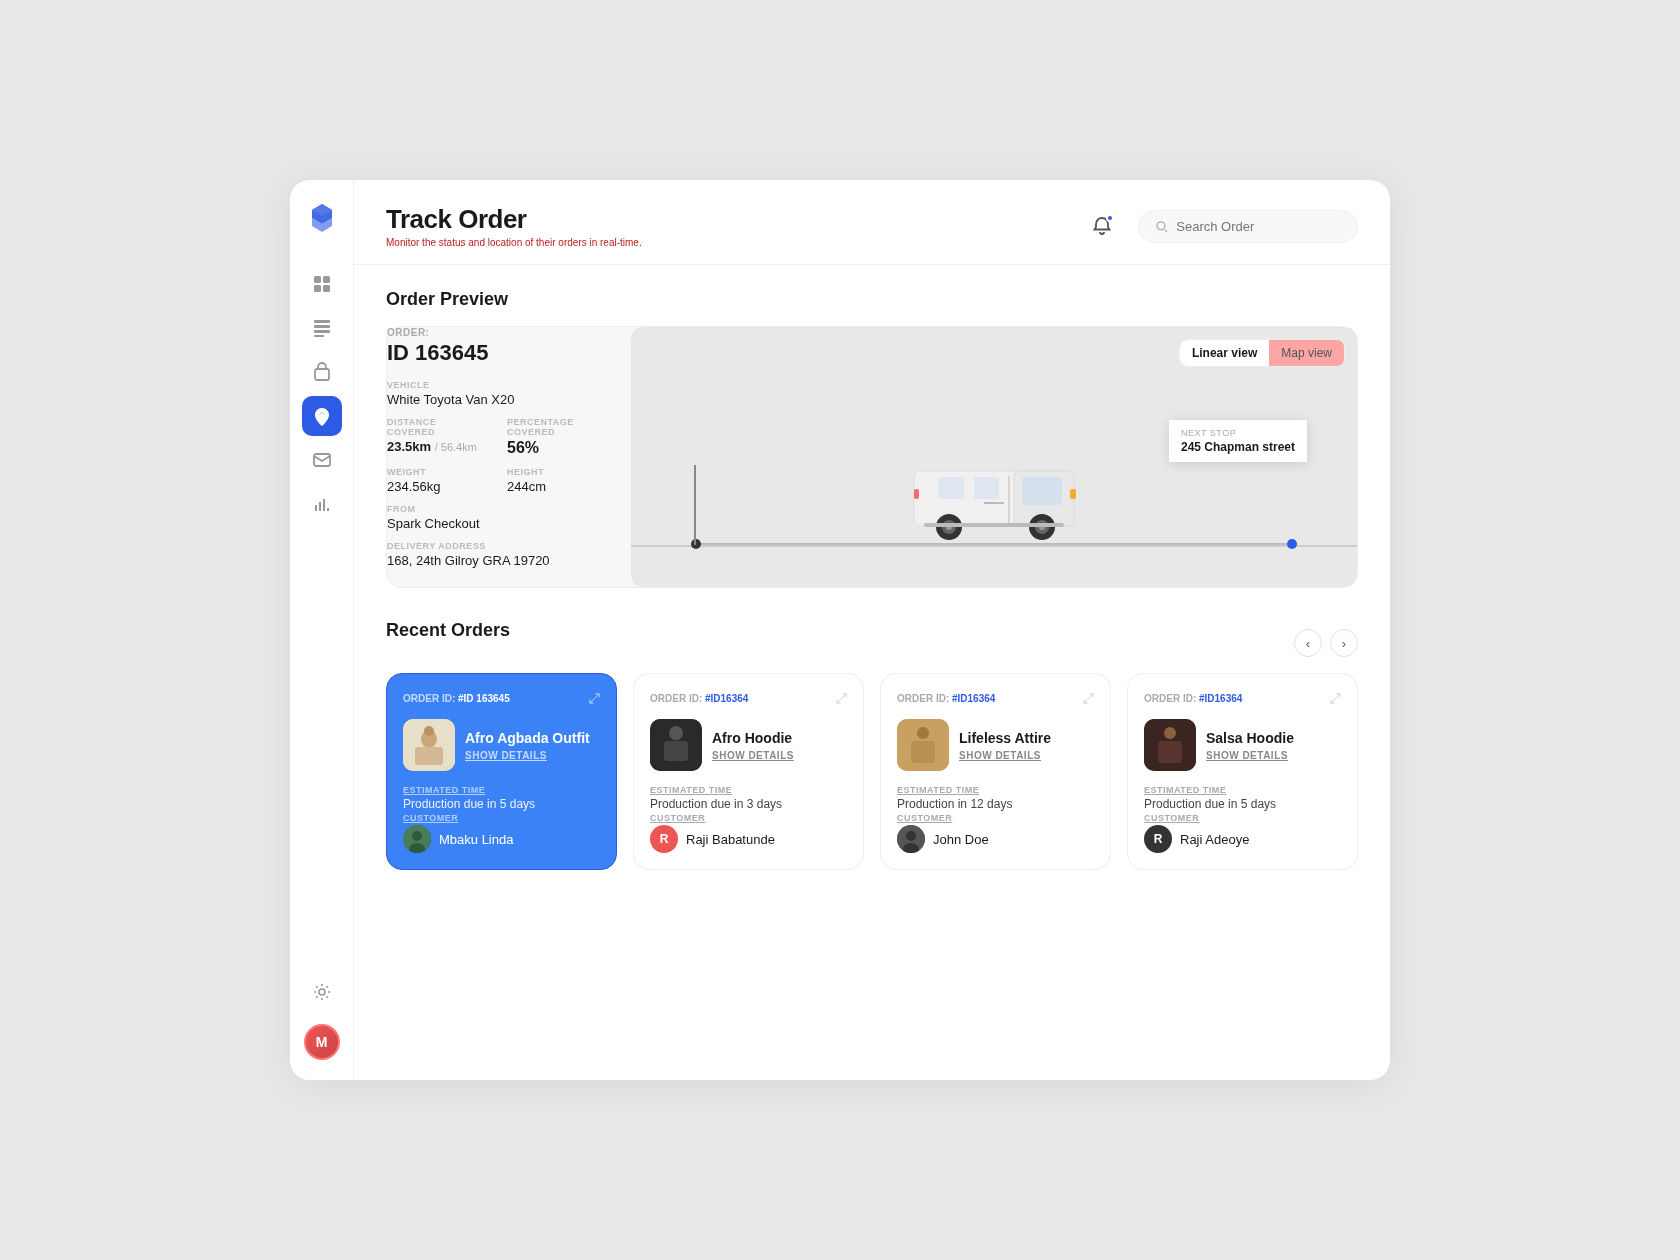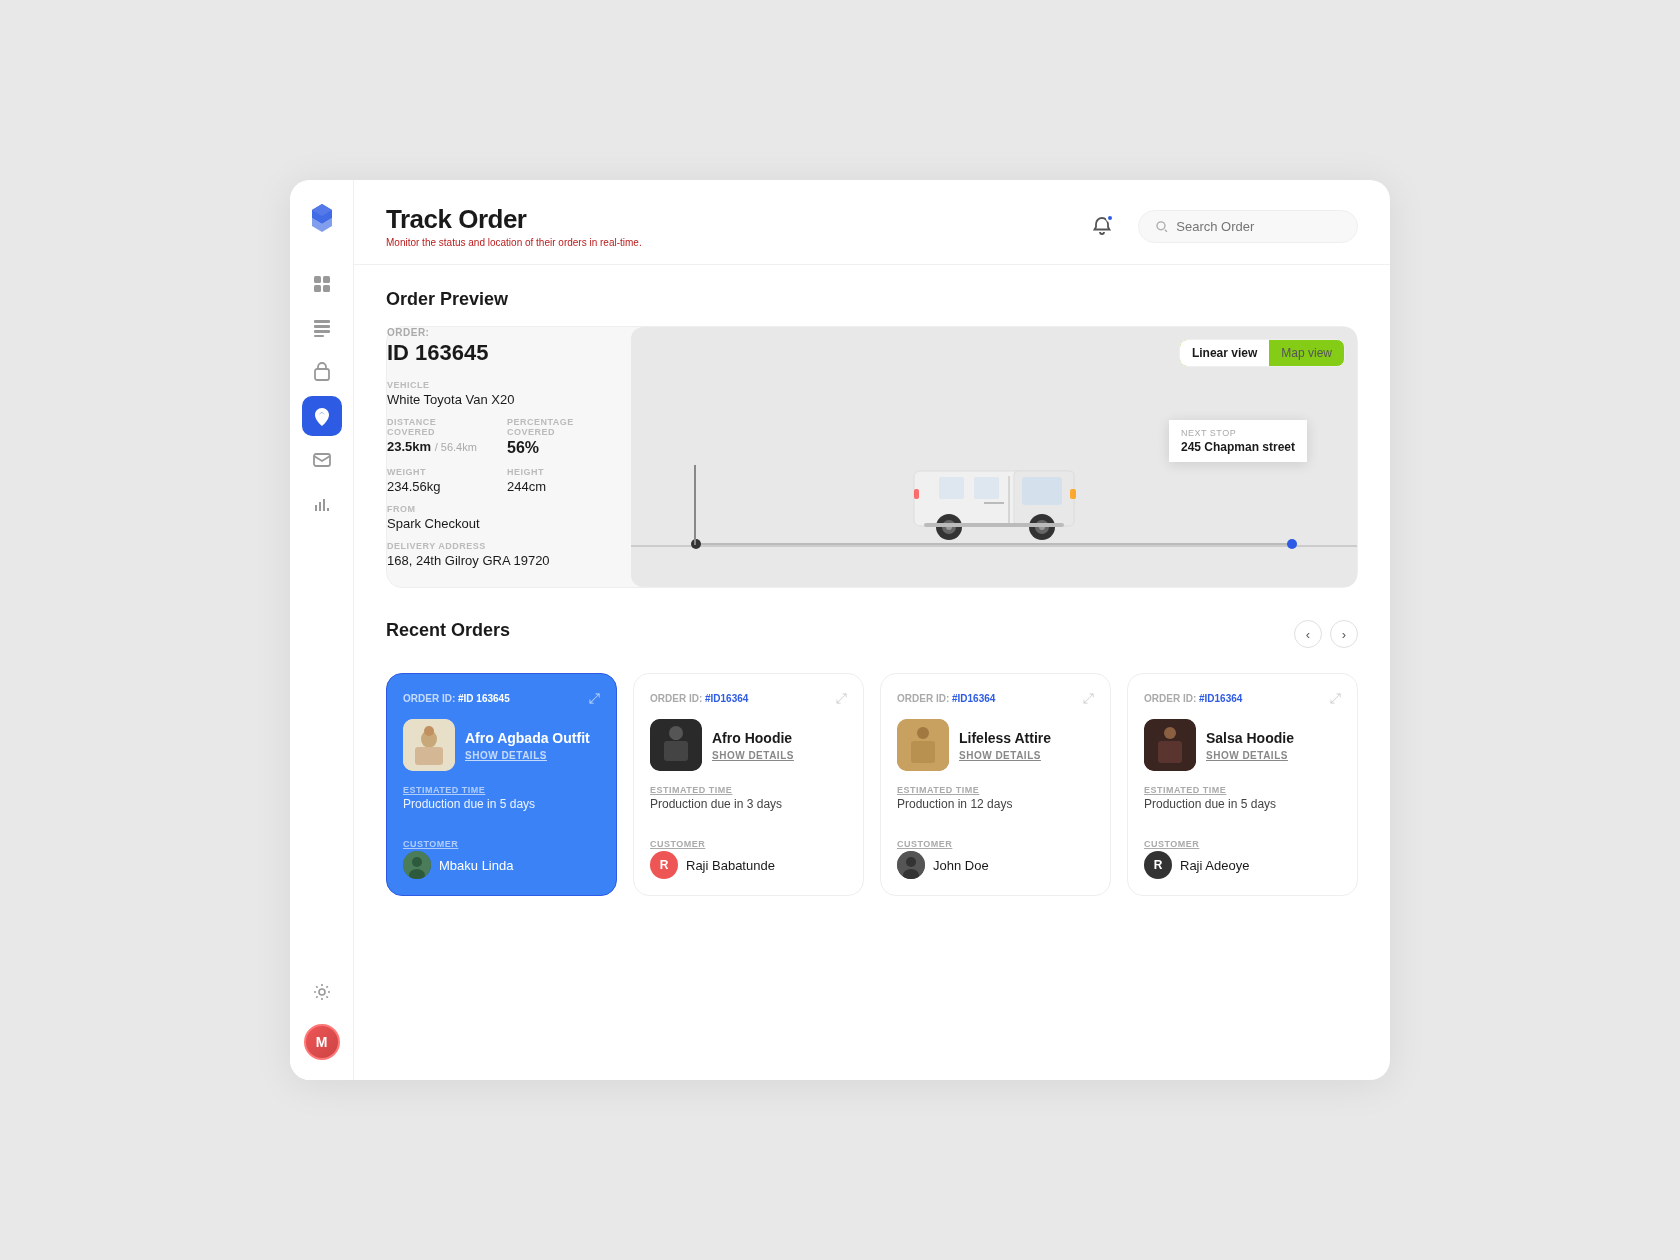--- a/index.html
+++ b/index.html
@@ -223,21 +223,21 @@
       border-radius: 12px;
       position: relative;
       overflow: hidden;
       min-height: 260px;
     }
     .map-view-toggle {
       position: absolute;
       top: 12px;
       right: 12px;
       display: flex;
-      background: #84cc16;
+      background: #fca5a5;
       border-radius: 8px;
       overflow: hidden;
       border: 1px solid #eee;
       font-size: 12px;
     }
     .map-toggle-btn {
       padding: 6px 12px;
       cursor: pointer;
       color: #555;
       font-size: 12px;
@@ -309,21 +309,21 @@
       margin-bottom: 2px;
     }
     .next-stop-address {
       font-size: 12px;
       font-weight: 600;
       color: #1a1a1a;
     }
     
     .recent-orders-header {
       display: flex;
-      align-items: flex-start;
+      align-items: flex-end;
       justify-content: space-between;
       margin-bottom: 16px;
       gap: 32px;
     }
     .nav-arrows {
       display: flex;
       gap: 8px;
     }
     .nav-arrow {
       width: 28px;
@@ -427,21 +427,21 @@
       color: #aaa;
       text-transform: uppercase;
       letter-spacing: 0.5px;
       margin-bottom: 2px;
       text-decoration: underline;
     }
     .active-card .card-section-label { color: rgba(255,255,255,0.6); }
     .card-section-value {
       font-size: 12px;
       color: #444;
-      margin-bottom: 28px;
+      margin-bottom: 2px;
     }
     .active-card .card-section-value { color: rgba(255,255,255,0.9); }
     .customer-row {
       display: flex;
       align-items: center;
       gap: 8px;
     }
     .customer-avatar {
       width: 28px;
       height: 28px;

